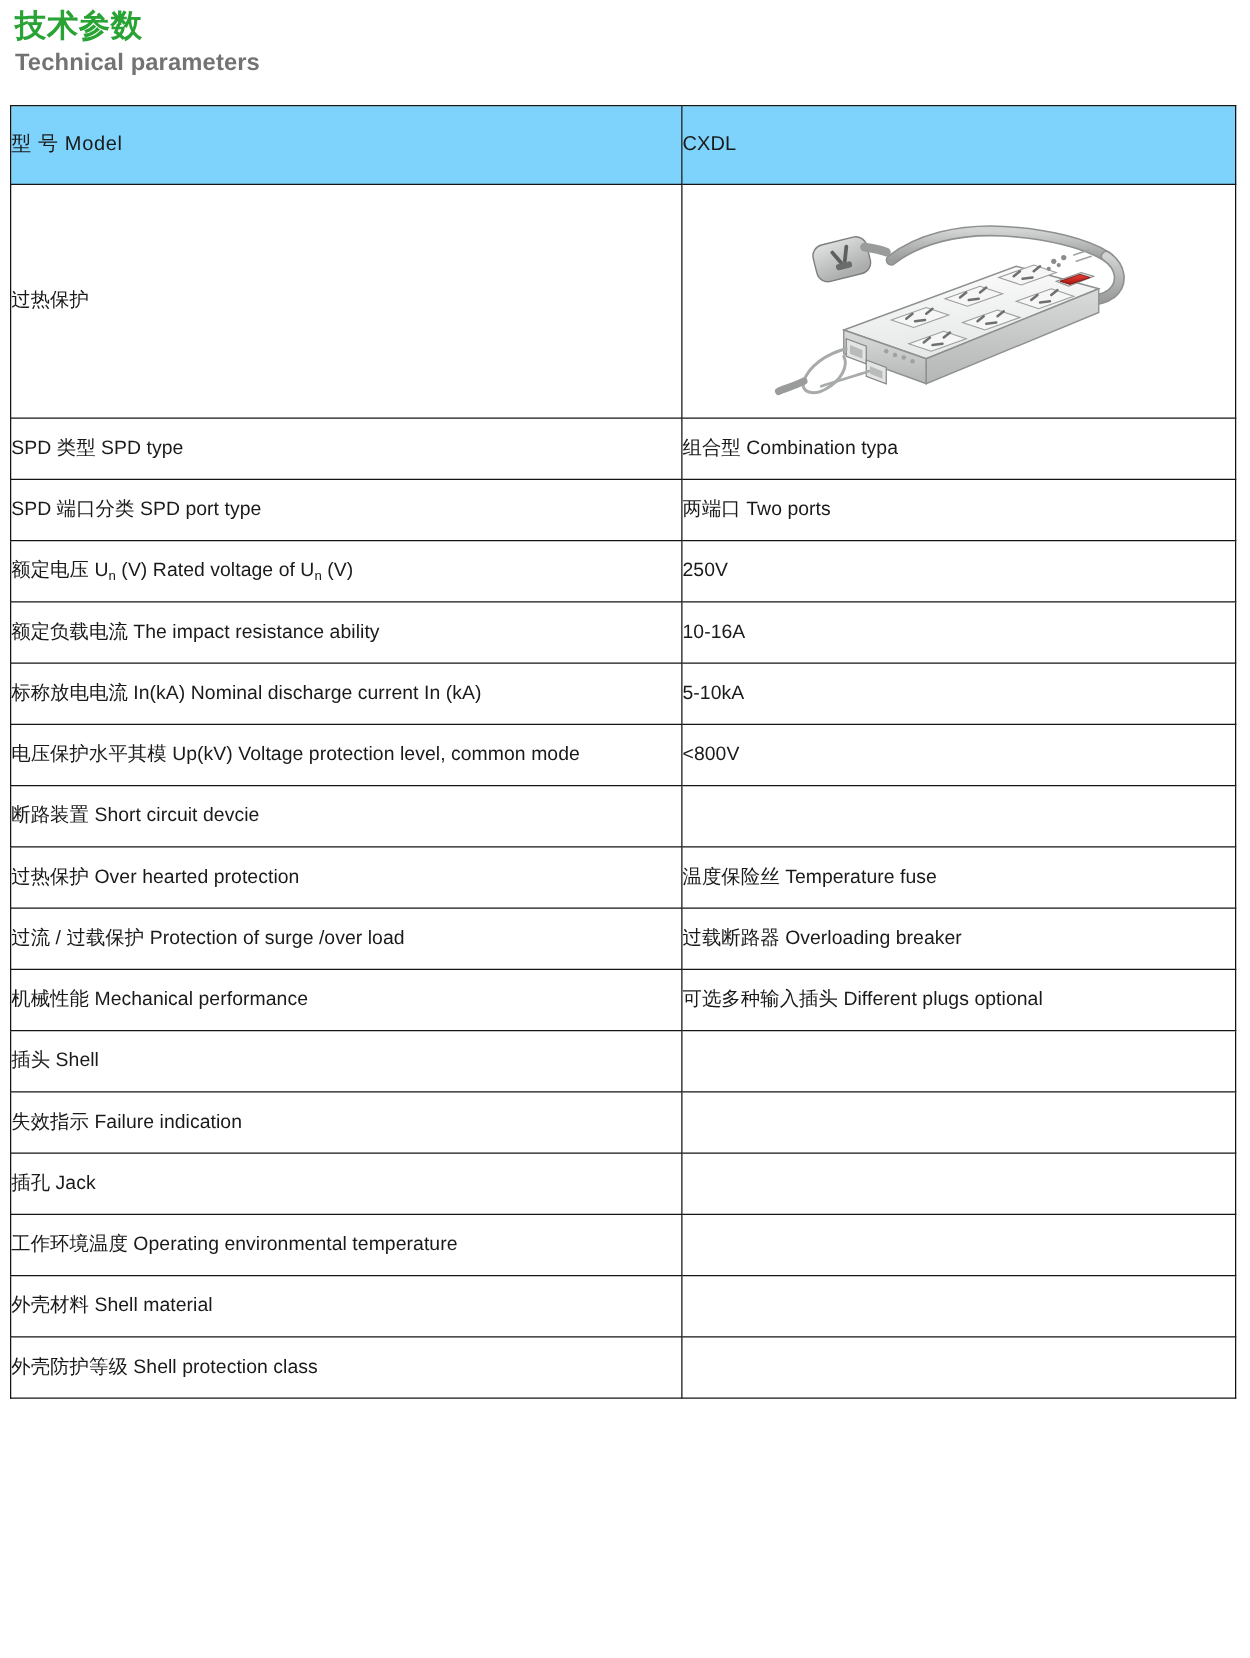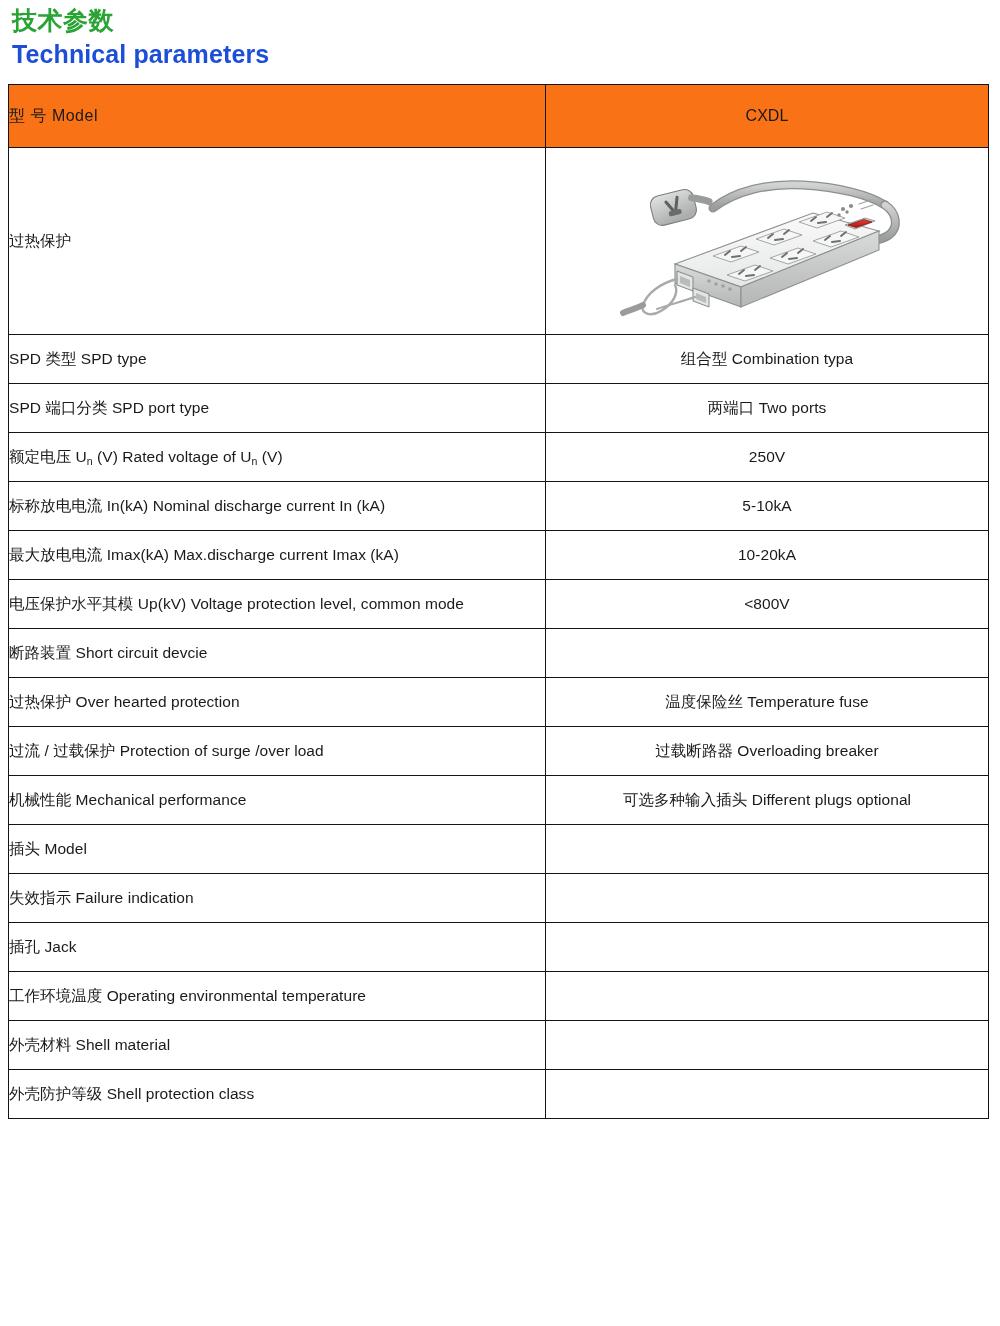--- a/index.html
+++ b/index.html
@@ -32,24 +32,24 @@
   .heading-cn {
     font-size: 25px;
     font-weight: bold;
     line-height: 1.22;
     letter-spacing: 0.5px;
     color: #28a334;
     margin: 0;
     font-family: "DejaVu Sans", "Liberation Sans", sans-serif;
   }
   .heading-en {
-    font-size: 25px;
+    font-size: 19px;
     font-weight: bold;
     line-height: 1.25;
-    color: #1d4ed8;
+    color: #737373;
     margin: 2px 0 0 0;
     letter-spacing: 0.1px;
   }
 
   
   .spec-table {
     position: absolute;
     left: 8px;
     top: 84px;
     width: 980px;
@@ -65,28 +65,27 @@
   .col-value { width: 443px; }
 
   .label-cell {
     padding: 0 0 0 14px;
     font-size: 15.5px;
     line-height: 1.3;
     white-space: nowrap;
     letter-spacing: 0.05px;
   }
   .value-cell {
-    text-align: center;
     font-size: 15.5px;
     line-height: 1.3;
     letter-spacing: 0.05px;
   }
 
   .row-header td {
-    background: #f97316;
+    background: #7dd3fc;
     height: 62px;
   }
   .row-header .label-cell,
   .row-header .value-cell {
     font-size: 16px;
   }
   .hdr-model-label { letter-spacing: 0.5px; }
 
   .row-image td { height: 186px; }
   .row-image .label-cell {
@@ -246,49 +245,49 @@
         </tr>
         <tr class="row-data">
           <td class="label-cell">SPD 端口分类  SPD port type</td>
           <td class="value-cell">两端口  Two ports</td>
         </tr>
         <tr class="row-data">
           <td class="label-cell">额定电压 U<sub>n</sub> (V)  Rated voltage of U<sub>n</sub> (V)</td>
           <td class="value-cell">250V</td>
         </tr>
         <tr class="row-data">
+          <td class="label-cell">额定负载电流  The impact resistance ability</td>
+          <td class="value-cell">10-16A</td>
+        </tr>
+        <tr class="row-data">
           <td class="label-cell">标称放电电流 In(kA)  Nominal discharge current In (kA)</td>
           <td class="value-cell">5-10kA</td>
         </tr>
         <tr class="row-data">
-          <td class="label-cell">最大放电电流 Imax(kA)  Max.discharge current Imax (kA)</td>
-          <td class="value-cell">10-20kA</td>
-        </tr>
-        <tr class="row-data">
           <td class="label-cell">电压保护水平其模 Up(kV)  Voltage protection level, common mode</td>
           <td class="value-cell">&lt;800V</td>
         </tr>
         <tr class="row-data">
           <td class="label-cell">断路装置  Short circuit devcie</td>
           <td class="value-cell"></td>
         </tr>
         <tr class="row-data">
           <td class="label-cell">过热保护  Over hearted protection</td>
           <td class="value-cell">温度保险丝  Temperature fuse</td>
         </tr>
         <tr class="row-data">
           <td class="label-cell">过流 / 过载保护  Protection of surge /over load</td>
           <td class="value-cell">过载断路器  Overloading breaker</td>
         </tr>
         <tr class="row-data">
           <td class="label-cell">机械性能  Mechanical performance</td>
           <td class="value-cell">可选多种输入插头  Different plugs optional</td>
         </tr>
         <tr class="row-data">
-          <td class="label-cell">插头  Model</td>
+          <td class="label-cell">插头  Shell</td>
           <td class="value-cell"></td>
         </tr>
         <tr class="row-data">
           <td class="label-cell">失效指示  Failure indication</td>
           <td class="value-cell"></td>
         </tr>
         <tr class="row-data">
           <td class="label-cell">插孔  Jack</td>
           <td class="value-cell"></td>
         </tr>

